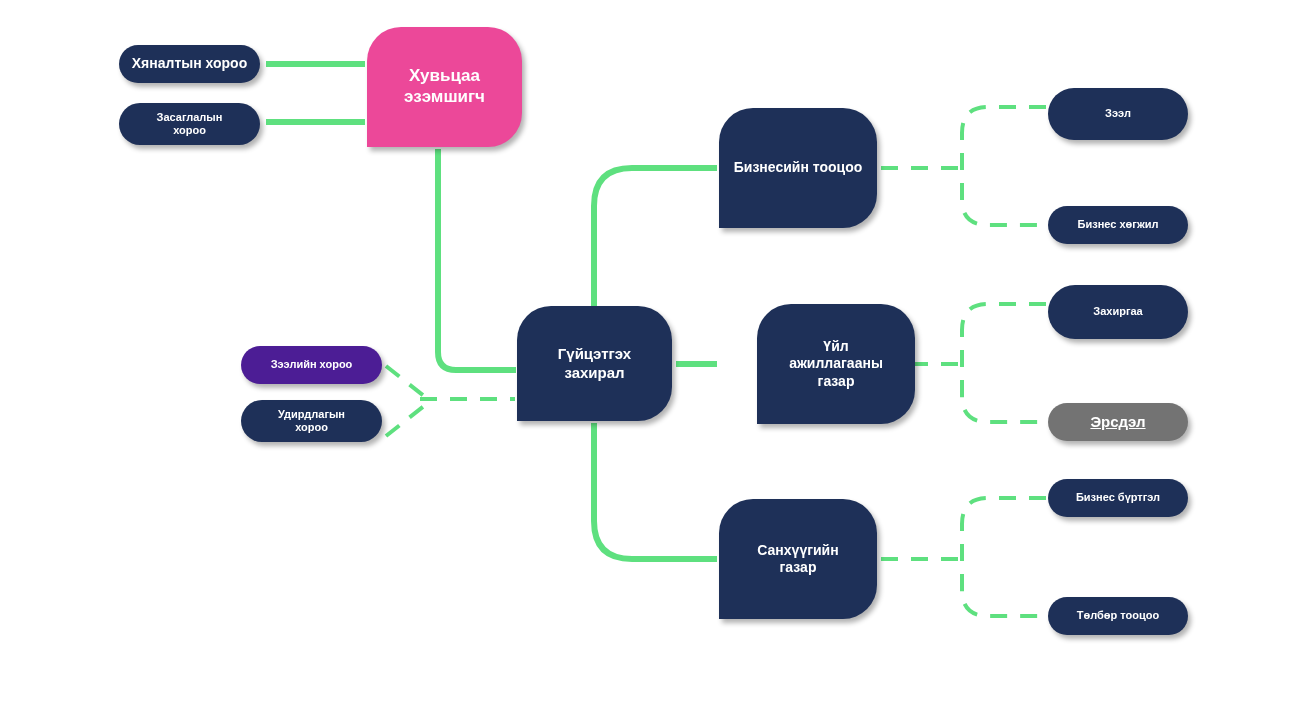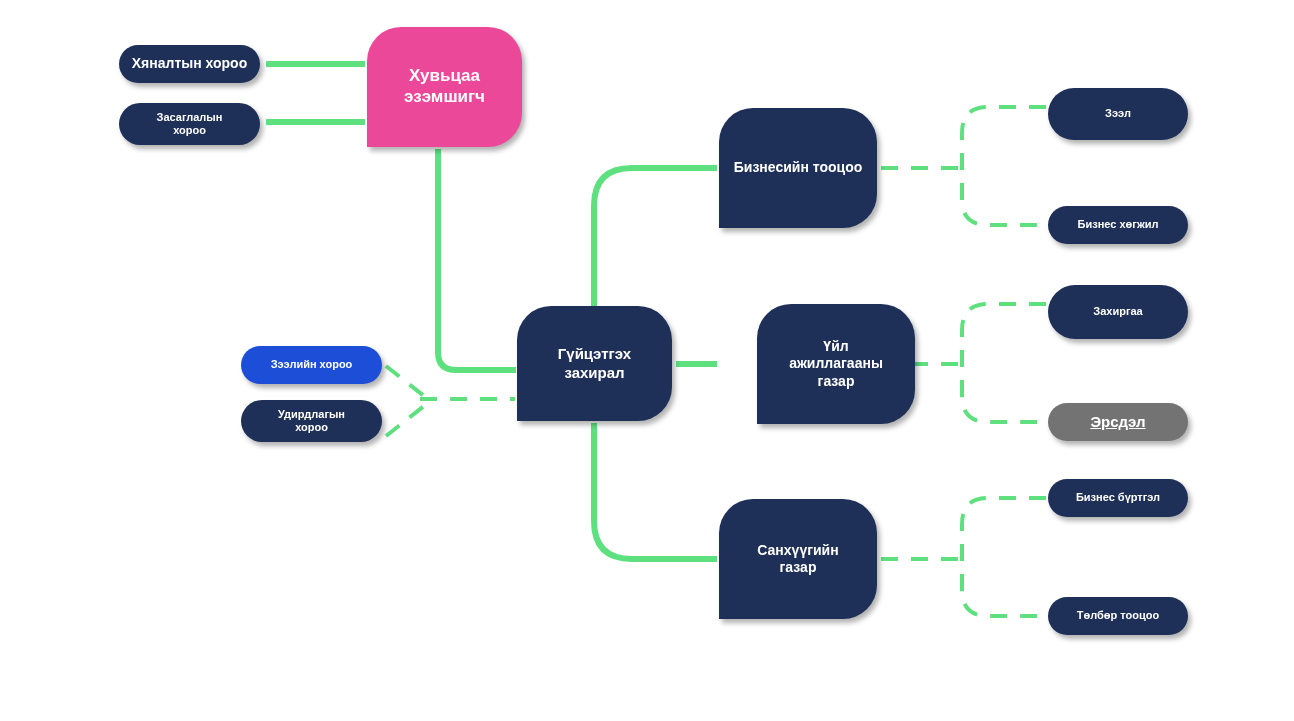--- a/index.html
+++ b/index.html
@@ -94,21 +94,21 @@
   <div class="node pill" style="left: 119px; top: 103px; width: 141px; height: 42px; font-size: 11px; background: rgb(30, 48, 88); color: rgb(255, 255, 255);">
     <span class="node-label">Засаглалын
 хороо</span>
   </div>
 
   <div class="node blob" style="left: 517px; top: 306px; width: 155px; height: 115px; font-size: 15px; background: rgb(30, 48, 88); color: rgb(255, 255, 255);">
     <span class="node-label">Гүйцэтгэх
 захирал</span>
   </div>
 
-  <div class="node pill" style="left: 241px; top: 346px; width: 141px; height: 38px; font-size: 11px; background: #1d4ed8; color: rgb(255, 255, 255);">
+  <div class="node pill" style="left: 241px; top: 346px; width: 141px; height: 38px; font-size: 11px; background: #4c1d95; color: rgb(255, 255, 255);">
     <span class="node-label">Зээлийн хороо</span>
   </div>
 
   <div class="node pill" style="left: 241px; top: 400px; width: 141px; height: 42px; font-size: 11px; background: rgb(30, 48, 88); color: rgb(255, 255, 255);">
     <span class="node-label">Удирдлагын
 хороо</span>
   </div>
 
   <div class="node blob" style="left: 719px; top: 108px; width: 158px; height: 120px; font-size: 14px; background: rgb(30, 48, 88); color: rgb(255, 255, 255);">
     <span class="node-label">Бизнесийн тооцоо</span>

